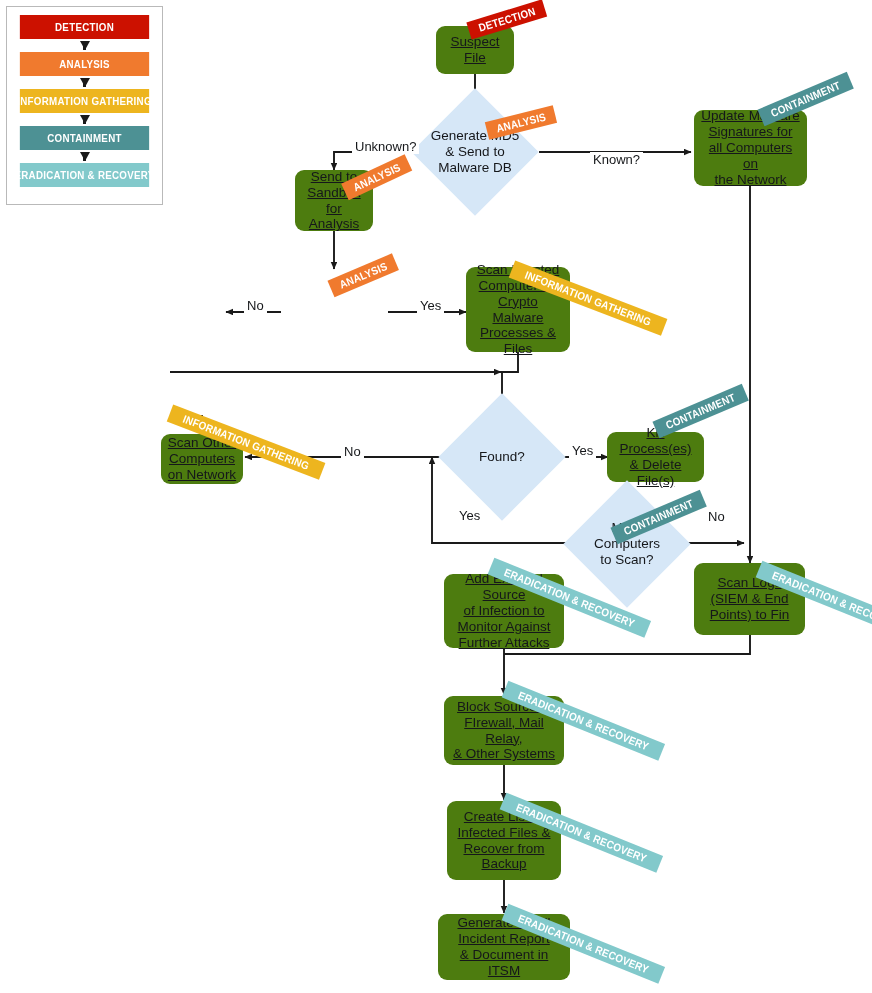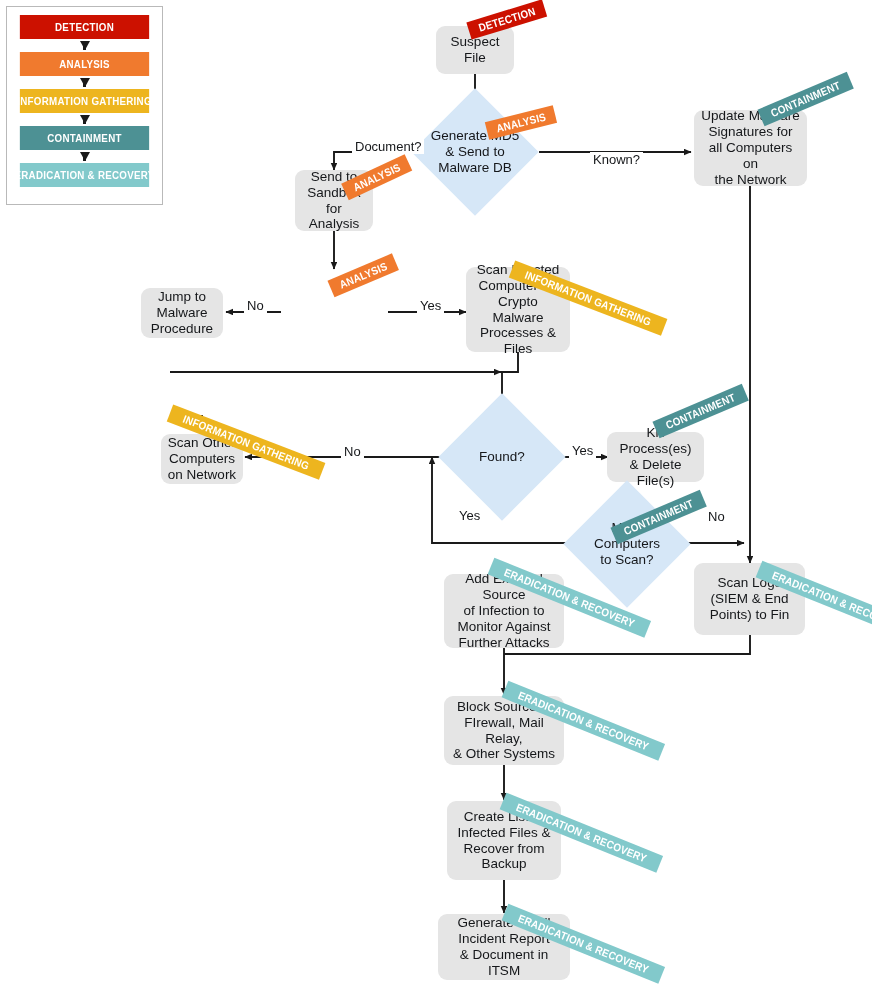--- a/index.html
+++ b/index.html
@@ -32,21 +32,21 @@
     content:"";position:absolute;left:-1.5px;top:-7px;width:3px;height:7px;background:#1a1a1a;
   }
 
   
   .node{
     position:absolute;box-sizing:border-box;
     display:flex;align-items:center;justify-content:center;text-align:center;
     font-size:13.5px;line-height:1.18;color:#15171a;
   }
   .proc{
-    background:#e5e5e5;border-radius:9px;padding:4px 6px;
+    background:#4d7c0f;border-radius:9px;padding:4px 6px;text-decoration:underline;
   }
   .decision{
     background:#d6e7f7;
   }
   .decision .dlabel{position:relative;z-index:2;}
   .diamond-shape{
     position:absolute;inset:0;background:#d6e7f7;
     transform:rotate(45deg);
   }
   .decision{background:transparent;}
@@ -148,23 +148,20 @@
 
   <div class="node proc" style="left:295px;top:170px;width:78px;height:61px;">
     <span>Send to<br>Sandbox<br>for Analysis</span>
   </div>
 
   <div class="node proc" style="left:694px;top:110px;width:113px;height:76px;">
     <span>Update Malware<br>Signatures for<br>all Computers on<br>the Network</span>
   </div>
 
 
-  <div class="node proc" style="left:141px;top:288px;width:82px;height:50px;">
-    <span>Jump to<br>Malware<br>Procedure</span>
-  </div>
 
   <div class="node proc" style="left:466px;top:267px;width:104px;height:85px;">
     <span>Scan Infected<br>Computer for<br>Crypto Malware<br>Processes &amp; Files</span>
   </div>
 
   <div class="node decision" style="left:442px;top:412px;width:120px;height:90px;justify-content:center;">
     <div class="diamond-shape" style="left:15px;top:0px;width:90px;height:90px;"></div>
     <span class="dlabel">Found?</span>
   </div>
 
@@ -236,21 +233,21 @@
 
   <div class="badge" style="left:505px;top:680px;background:#82c9cb;transform:rotate(22deg);">
     <span>ERADICATION &amp; RECOVERY</span></div>
 
   <div class="badge" style="left:503px;top:792px;background:#82c9cb;transform:rotate(22deg);">
     <span>ERADICATION &amp; RECOVERY</span></div>
 
   <div class="badge" style="left:505px;top:903px;background:#82c9cb;transform:rotate(22deg);">
     <span>ERADICATION &amp; RECOVERY</span></div>
 
-  <div class="elabel" style="left:352px;top:139px;">Document?</div>
+  <div class="elabel" style="left:352px;top:139px;">Unknown?</div>
   <div class="elabel" style="left:590px;top:152px;">Known?</div>
   <div class="elabel" style="left:244px;top:298px;">No</div>
   <div class="elabel" style="left:417px;top:298px;">Yes</div>
   <div class="elabel" style="left:341px;top:444px;">No</div>
   <div class="elabel" style="left:569px;top:443px;">Yes</div>
   <div class="elabel" style="left:456px;top:508px;">Yes</div>
   <div class="elabel" style="left:705px;top:509px;">No</div>
 
 </div>
 

